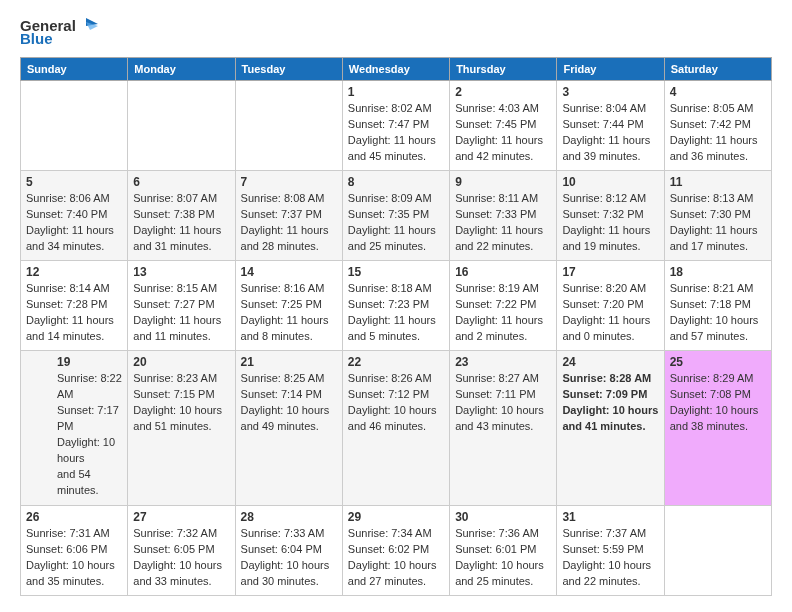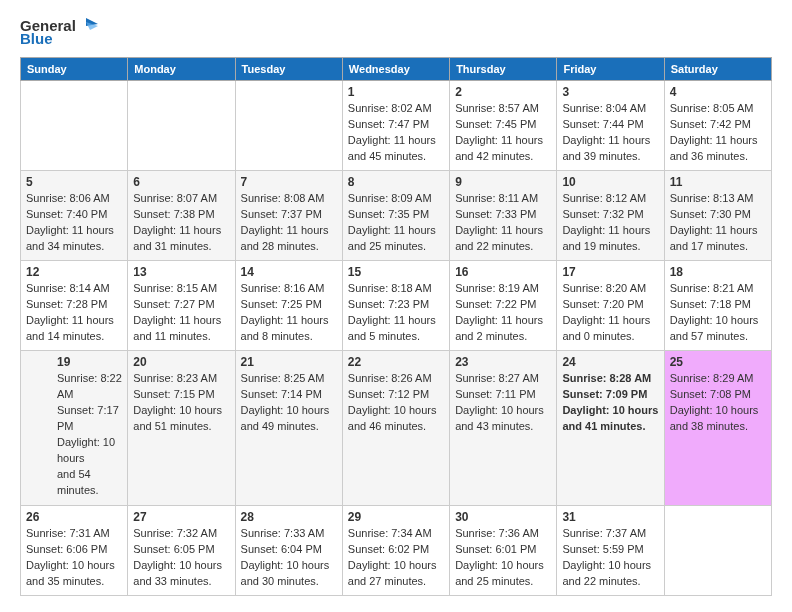--- a/index.html
+++ b/index.html
@@ -127,21 +127,21 @@
           <td class="empty-cell"></td>
           <td>
             <span class="day-num">1</span>
             <div class="day-info" style="white-space: pre-line;">Sunrise: 8:02 AM
 Sunset: 7:47 PM
 Daylight: 11 hours
 and 45 minutes.</div>
           </td>
           <td>
             <span class="day-num">2</span>
-            <div class="day-info" style="white-space: pre-line;">Sunrise: 8:57 AM
+            <div class="day-info" style="white-space: pre-line;">Sunrise: 4:03 AM
 Sunset: 7:45 PM
 Daylight: 11 hours
 and 42 minutes.</div>
           </td>
           <td>
             <span class="day-num">3</span>
             <div class="day-info" style="white-space: pre-line;">Sunrise: 8:04 AM
 Sunset: 7:44 PM
 Daylight: 11 hours
 and 39 minutes.</div>

